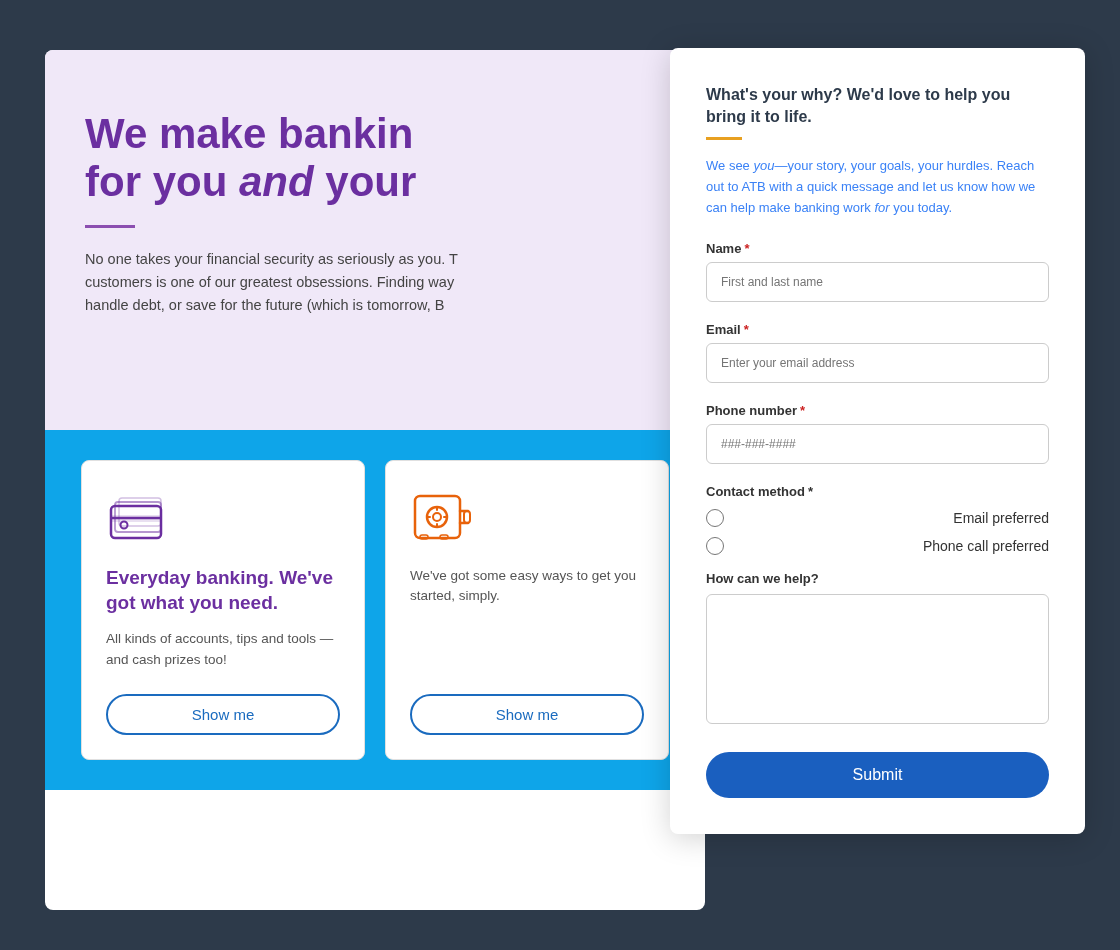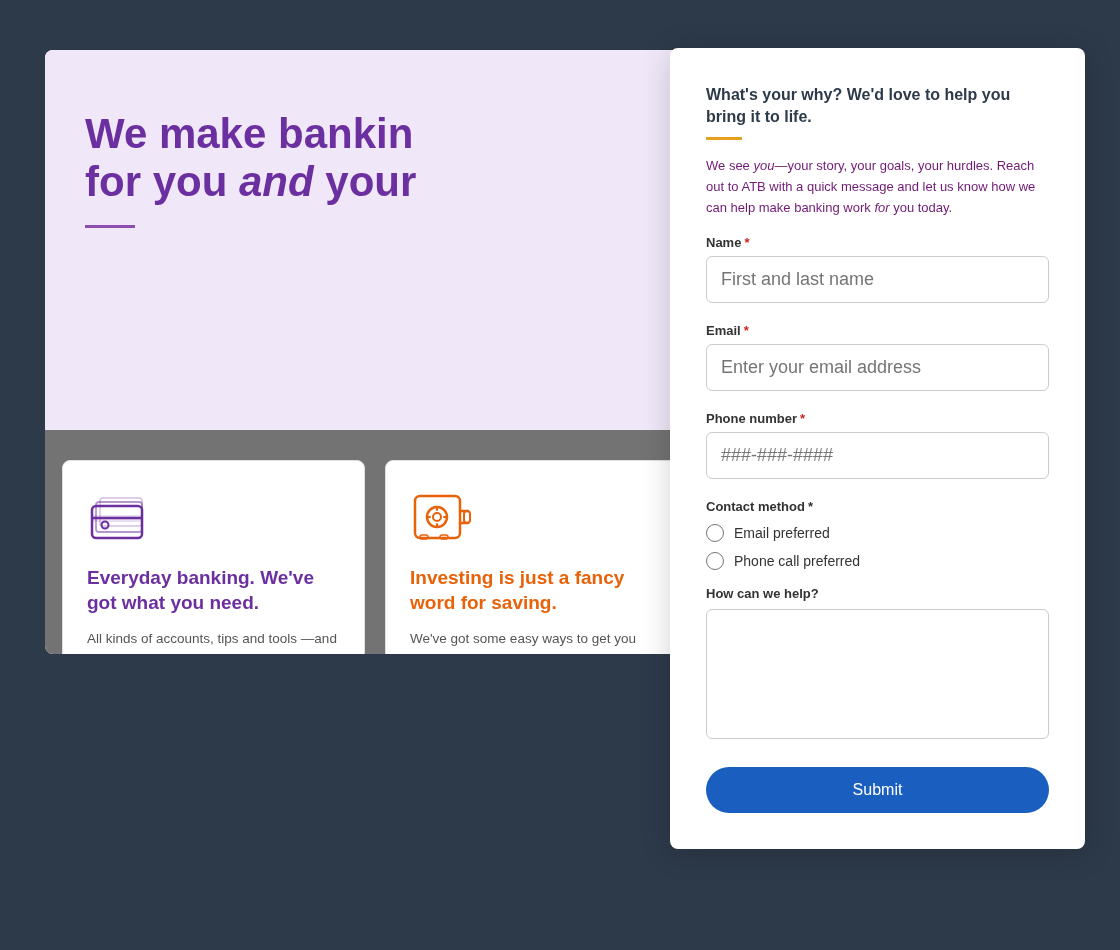--- a/index.html
+++ b/index.html
@@ -11,21 +11,21 @@
       font-family: -apple-system, BlinkMacSystemFont, 'Segoe UI', Arial, sans-serif;
       position: relative;
     }
 
     
     .page-bg {
       position: absolute;
       top: 50px;
       left: 45px;
       width: 660px;
-      height: 604px;
+      height: 860px;
       background: #fff;
       border-radius: 8px;
       overflow: hidden;
     }
 
     .hero-section {
       background: #f0e8f8;
       padding: 60px 40px 40px 40px;
       min-height: 380px;
     }
@@ -52,22 +52,22 @@
     .hero-text {
       font-size: 14.5px;
       color: #444;
       line-height: 1.6;
       max-width: 400px;
     }
 
     .cards-section {
       display: flex;
       gap: 20px;
-      padding: 30px 17px;
-      background: #737373;
+      padding: 30px 36px;
+      background: #0ea5e9;
     }
 
     .card {
       flex: 1;
       background: #fff;
       border: 1.5px solid #e0e0e0;
       border-radius: 8px;
       padding: 30px 24px 24px 24px;
       display: flex;
       flex-direction: column;
@@ -141,23 +141,23 @@
 
     .form-divider {
       width: 36px;
       height: 3px;
       background: #e8a020;
       margin-bottom: 16px;
     }
 
     .form-desc {
       font-size: 13px;
-      color: #701a75;
+      color: #3b82f6;
       line-height: 1.6;
-      margin-bottom: 16px;
+      margin-bottom: 22px;
     }
 
     .form-desc em { font-style: italic; }
 
     .form-link-line {
       font-size: 13px;
       color: #555;
       margin-bottom: 20px;
     }
 
@@ -179,21 +179,21 @@
     .field-label .required {
       color: #cc2222;
       font-size: 13px;
     }
 
     .form-input {
       width: 100%;
       padding: 12px 14px;
       border: 1.5px solid #ccc;
       border-radius: 6px;
-      font-size: 18px;
+      font-size: 12px;
       color: #888;
       outline: none;
       margin-bottom: 16px;
       background: #fff;
     }
 
     .form-field {
       margin-bottom: 4px;
     }
 
@@ -213,20 +213,21 @@
       gap: 10px;
       margin-bottom: 16px;
     }
 
     .radio-option {
       display: flex;
       align-items: center;
       gap: 10px;
       font-size: 14px;
       color: #333;
+      justify-content: space-between;
     }
 
     .radio-option input[type="radio"] {
       width: 18px;
       height: 18px;
       accent-color: #1a6bbf;
       cursor: pointer;
     }
 
     .help-label {
@@ -270,20 +271,21 @@
 </head>
 <body>
 
 <div class="page-bg">
   <div class="hero-section">
     <h1 class="hero-title">
       <span>We make bankin</span><br>
       <span>for you </span><em>and</em><span> your</span>
     </h1>
     <div class="hero-divider"></div>
+    <p class="hero-text">No one takes your financial security as seriously as you. T customers is one of our greatest obsessions. Finding way handle debt, or save for the future (which is tomorrow, B</p>
   </div>
 
   <div class="cards-section">
 
     <div class="card">
       <div class="card-icon bank-icon">
         <svg width="70" height="55" viewBox="0 0 70 55" fill="none" xmlns="http://www.w3.org/2000/svg">
 
           <rect x="5" y="15" width="50" height="32" rx="4" stroke="#6b2fa0" stroke-width="2.5" fill="none"></rect>
           <rect x="5" y="24" width="50" height="7" fill="#6b2fa0" opacity="0.15" stroke="#6b2fa0" stroke-width="0"></rect>
@@ -314,21 +316,20 @@
 
           <line x1="27" y1="16" x2="27" y2="19" stroke="#e8620a" stroke-width="2" stroke-linecap="round"></line>
           <line x1="27" y1="33" x2="27" y2="36" stroke="#e8620a" stroke-width="2" stroke-linecap="round"></line>
           <line x1="17" y1="26" x2="20" y2="26" stroke="#e8620a" stroke-width="2" stroke-linecap="round"></line>
           <line x1="34" y1="26" x2="37" y2="26" stroke="#e8620a" stroke-width="2" stroke-linecap="round"></line>
 
           <rect x="10" y="44" width="8" height="4" rx="2" stroke="#e8620a" stroke-width="1.5" fill="none"></rect>
           <rect x="30" y="44" width="8" height="4" rx="2" stroke="#e8620a" stroke-width="1.5" fill="none"></rect>
         </svg>
       </div>
-      <div class="card-title orange">Investing is just a fancy word for saving.</div>
       <p class="card-text">We've got some easy ways to get you started, simply.</p>
       <button class="show-me-btn">Show me</button>
     </div>
   </div>
 </div>
 
 <div class="form-panel">
   <h2 class="form-title">What's your why? We'd love to help you bring it to life.</h2>
   <div class="form-divider"></div>
 

